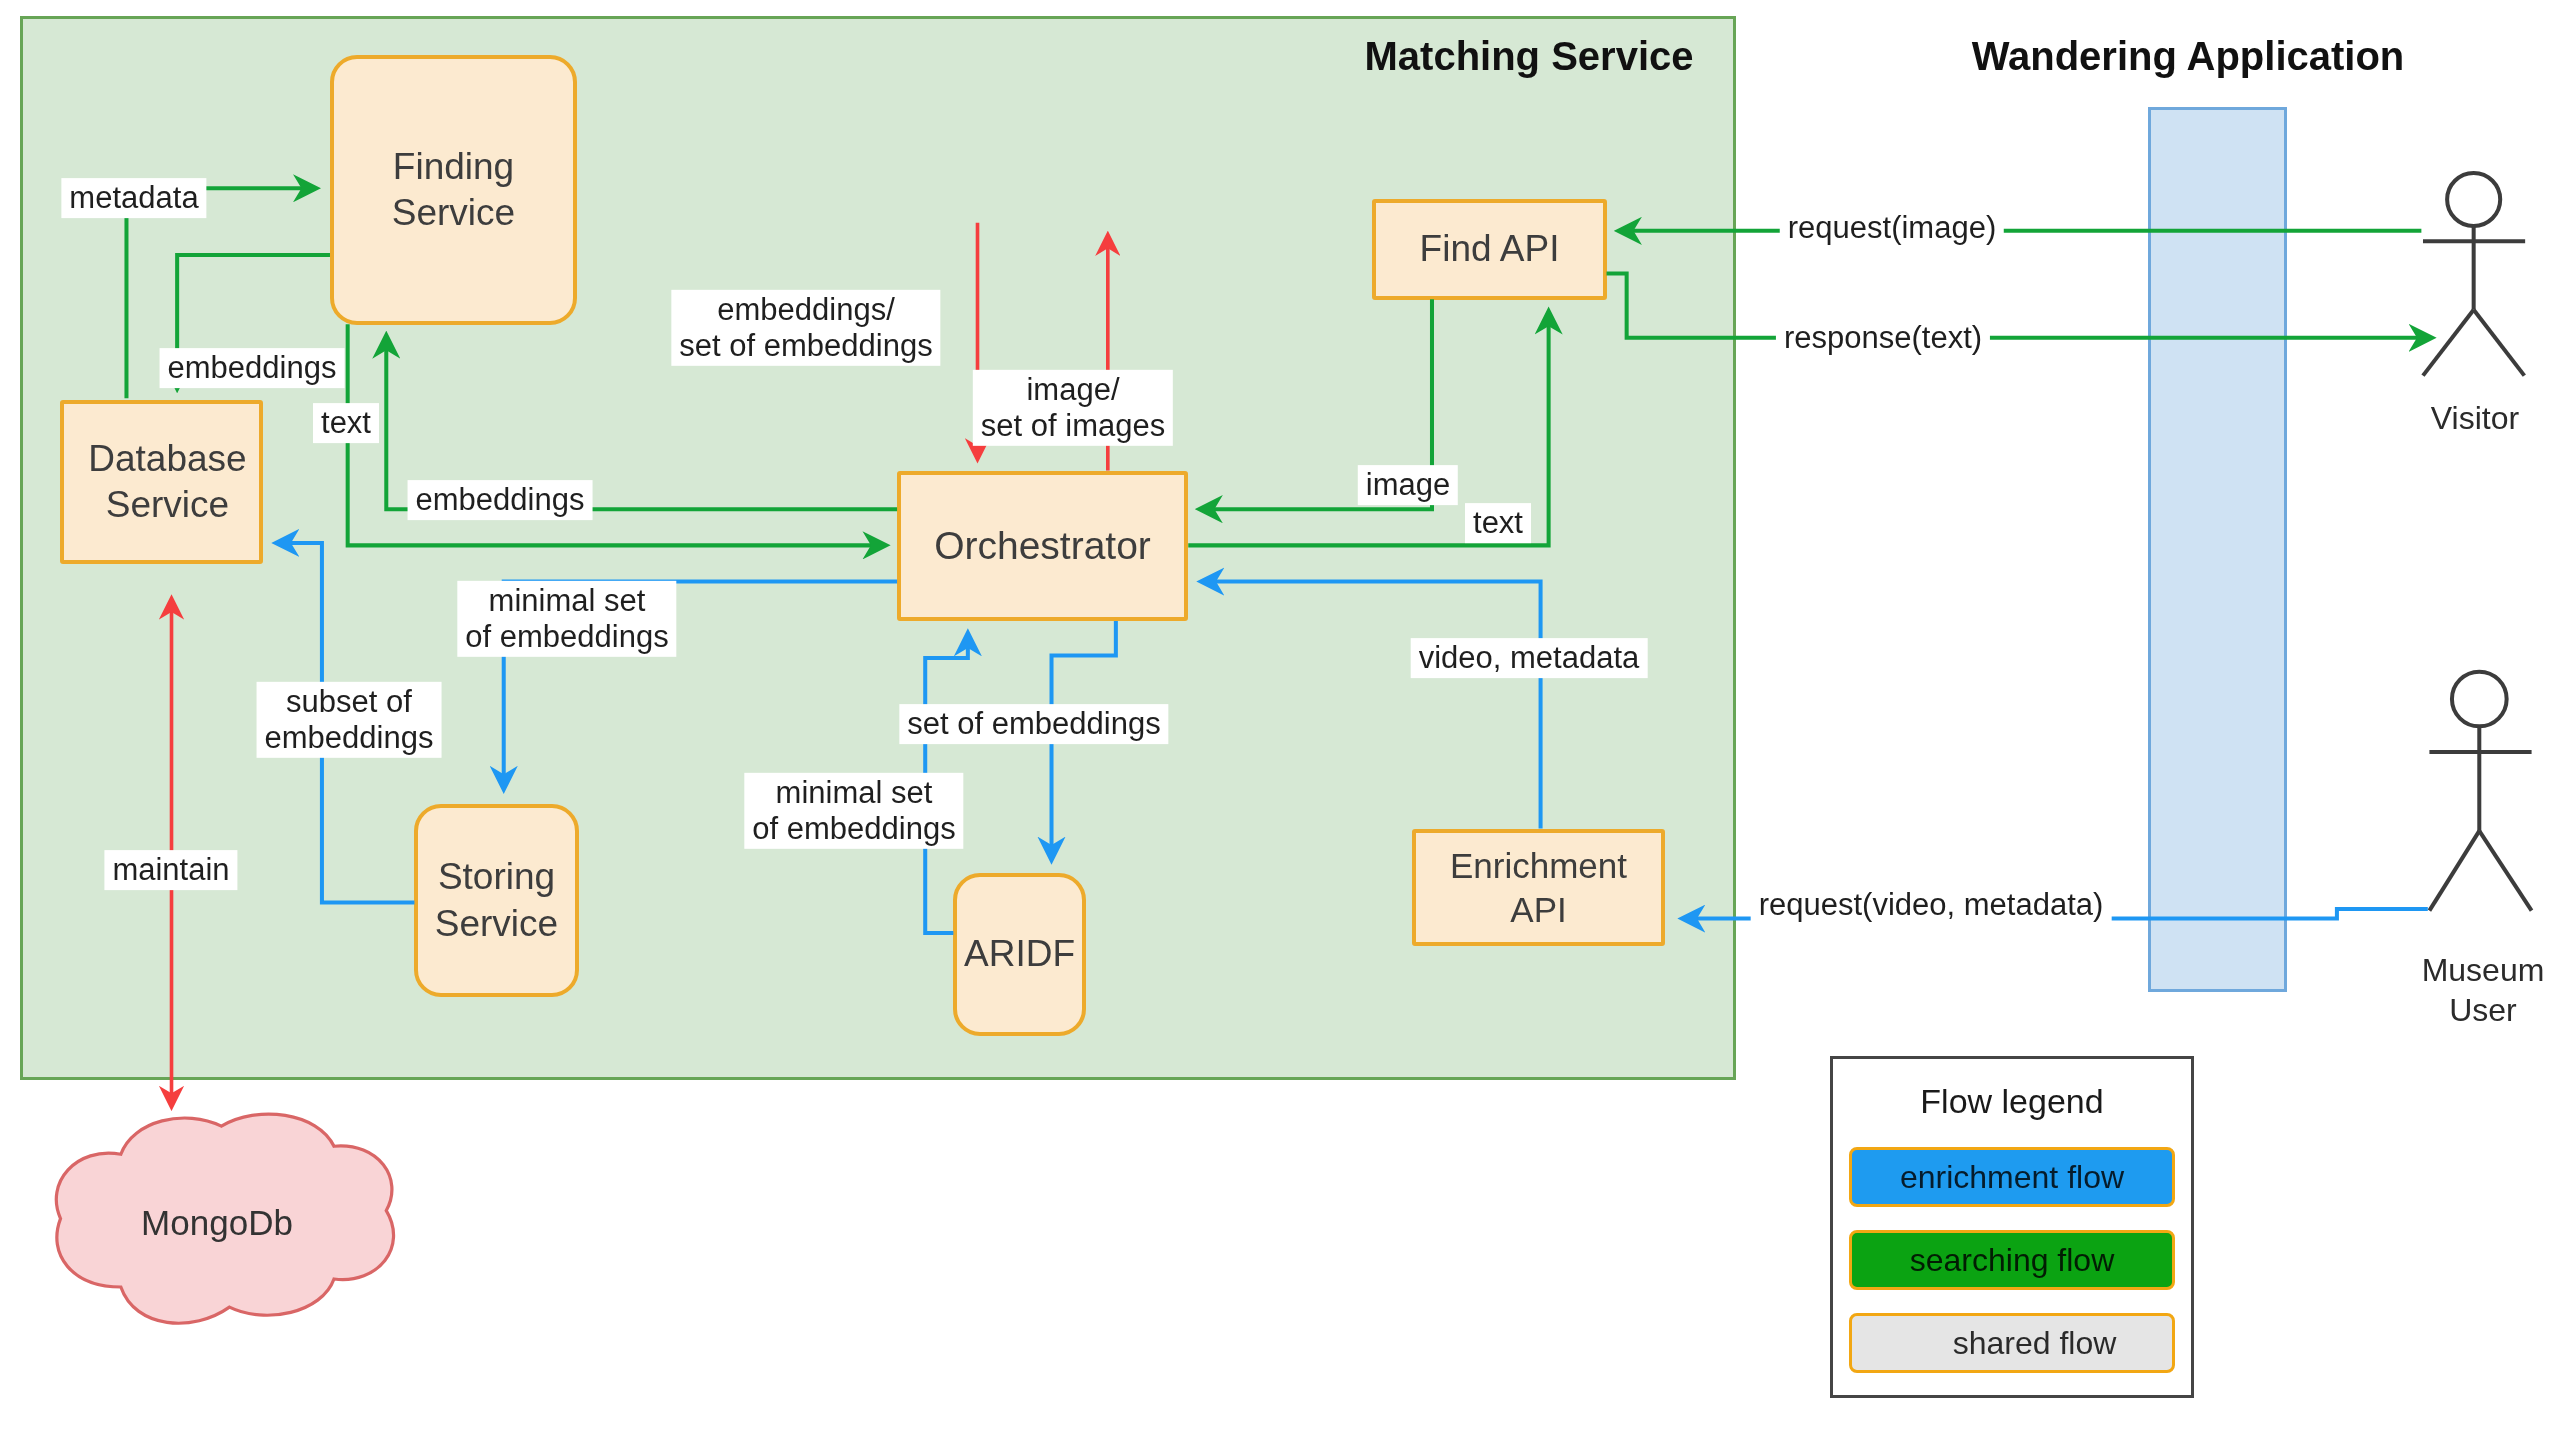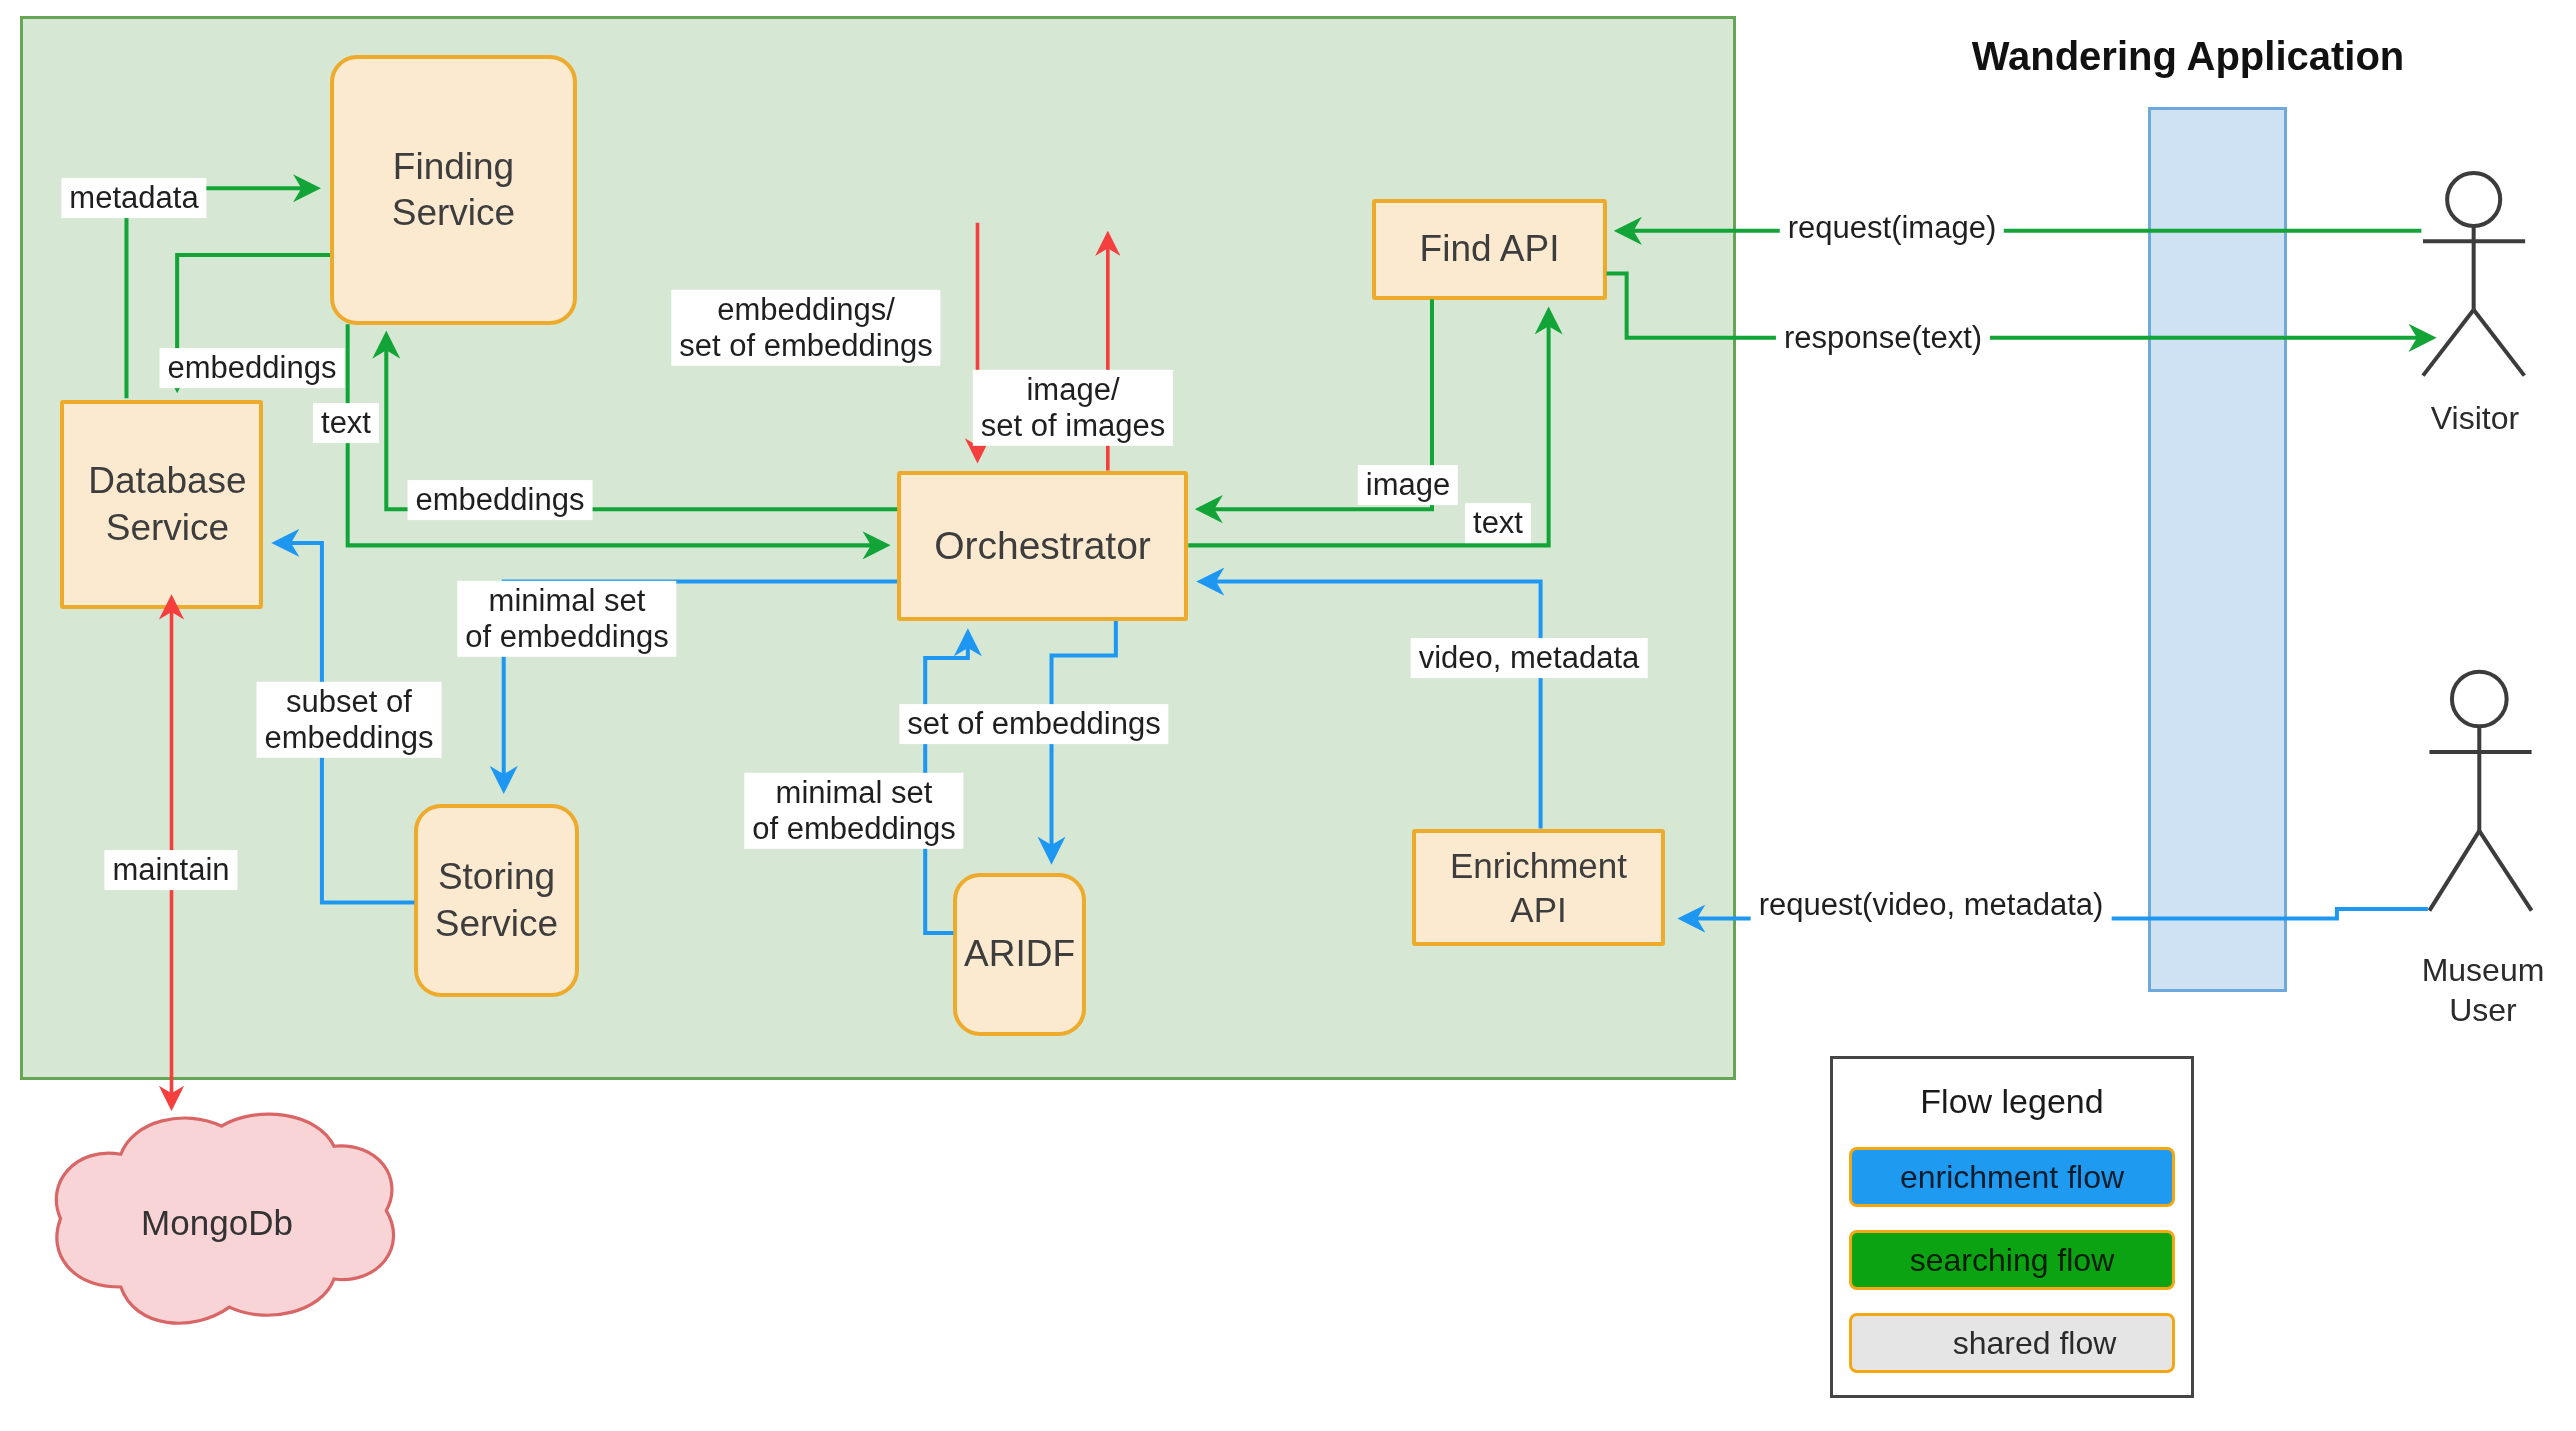--- a/index.html
+++ b/index.html
@@ -62,25 +62,26 @@
 </style>
 </head>
 <body>
 
 <div id="stage">
 
   <div id="matching-region" class="region"></div>
 
   <div id="lifeline" class="region"></div>
 
+  <div class="big-title" style="left:1529px;top:56px;">Matching Service</div>
   <div class="big-title" style="left:2188px;top:56px;">Wandering Application</div>
 
   <div class="node rounded-big" style="left:330px;top:55px;width:247px;height:270px;">Finding
 Service</div>
-  <div class="node rounded-sm" style="left:60px;top:400px;width:203px;height:209px;padding-left:12px;">Database
+  <div class="node rounded-sm" style="left:60px;top:400px;width:203px;height:164px;padding-left:12px;">Database
 Service</div>
   <div class="node rounded-sm" style="left:897px;top:471px;width:291px;height:150px;font-size:39px;">Orchestrator</div>
   <div class="node rounded-big" style="left:414px;top:804px;width:165px;height:193px;">Storing
 Service</div>
   <div class="node rounded-big" style="left:953px;top:873px;width:133px;height:163px;">ARIDF</div>
   <div class="node rounded-sm" style="left:1372px;top:199px;width:235px;height:101px;">Find API</div>
   <div class="node rounded-sm" style="left:1412px;top:829px;width:253px;height:117px;font-size:35px;">Enrichment
 API</div>
 
   <svg class="overlay" width="2576" height="1431" viewBox="0 0 3202 1779">

